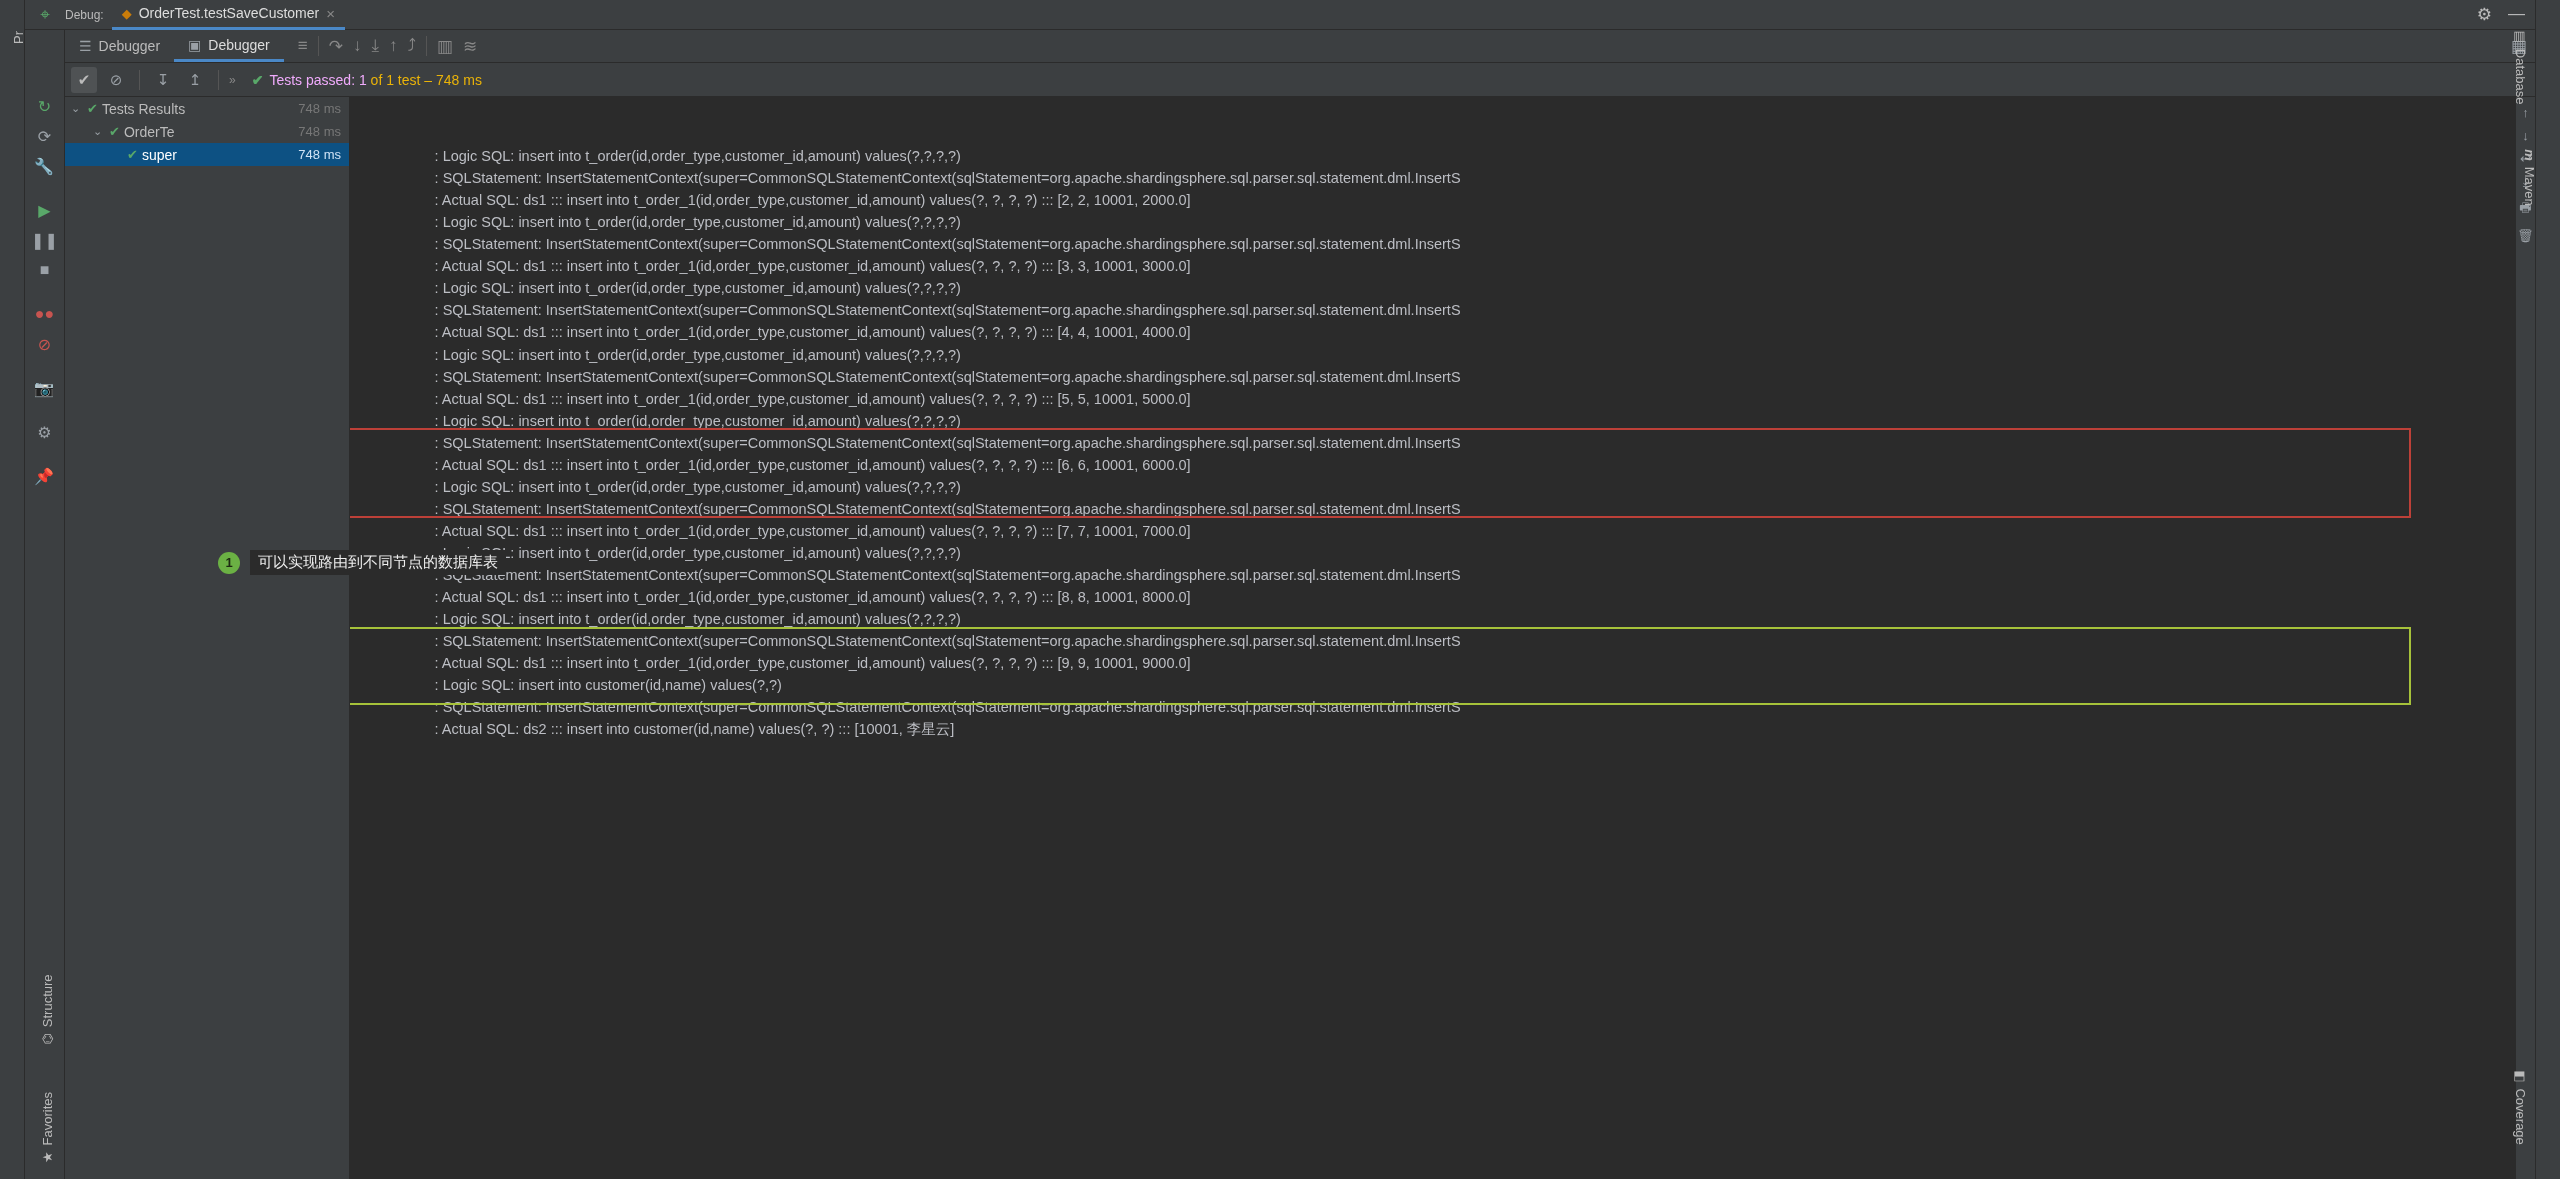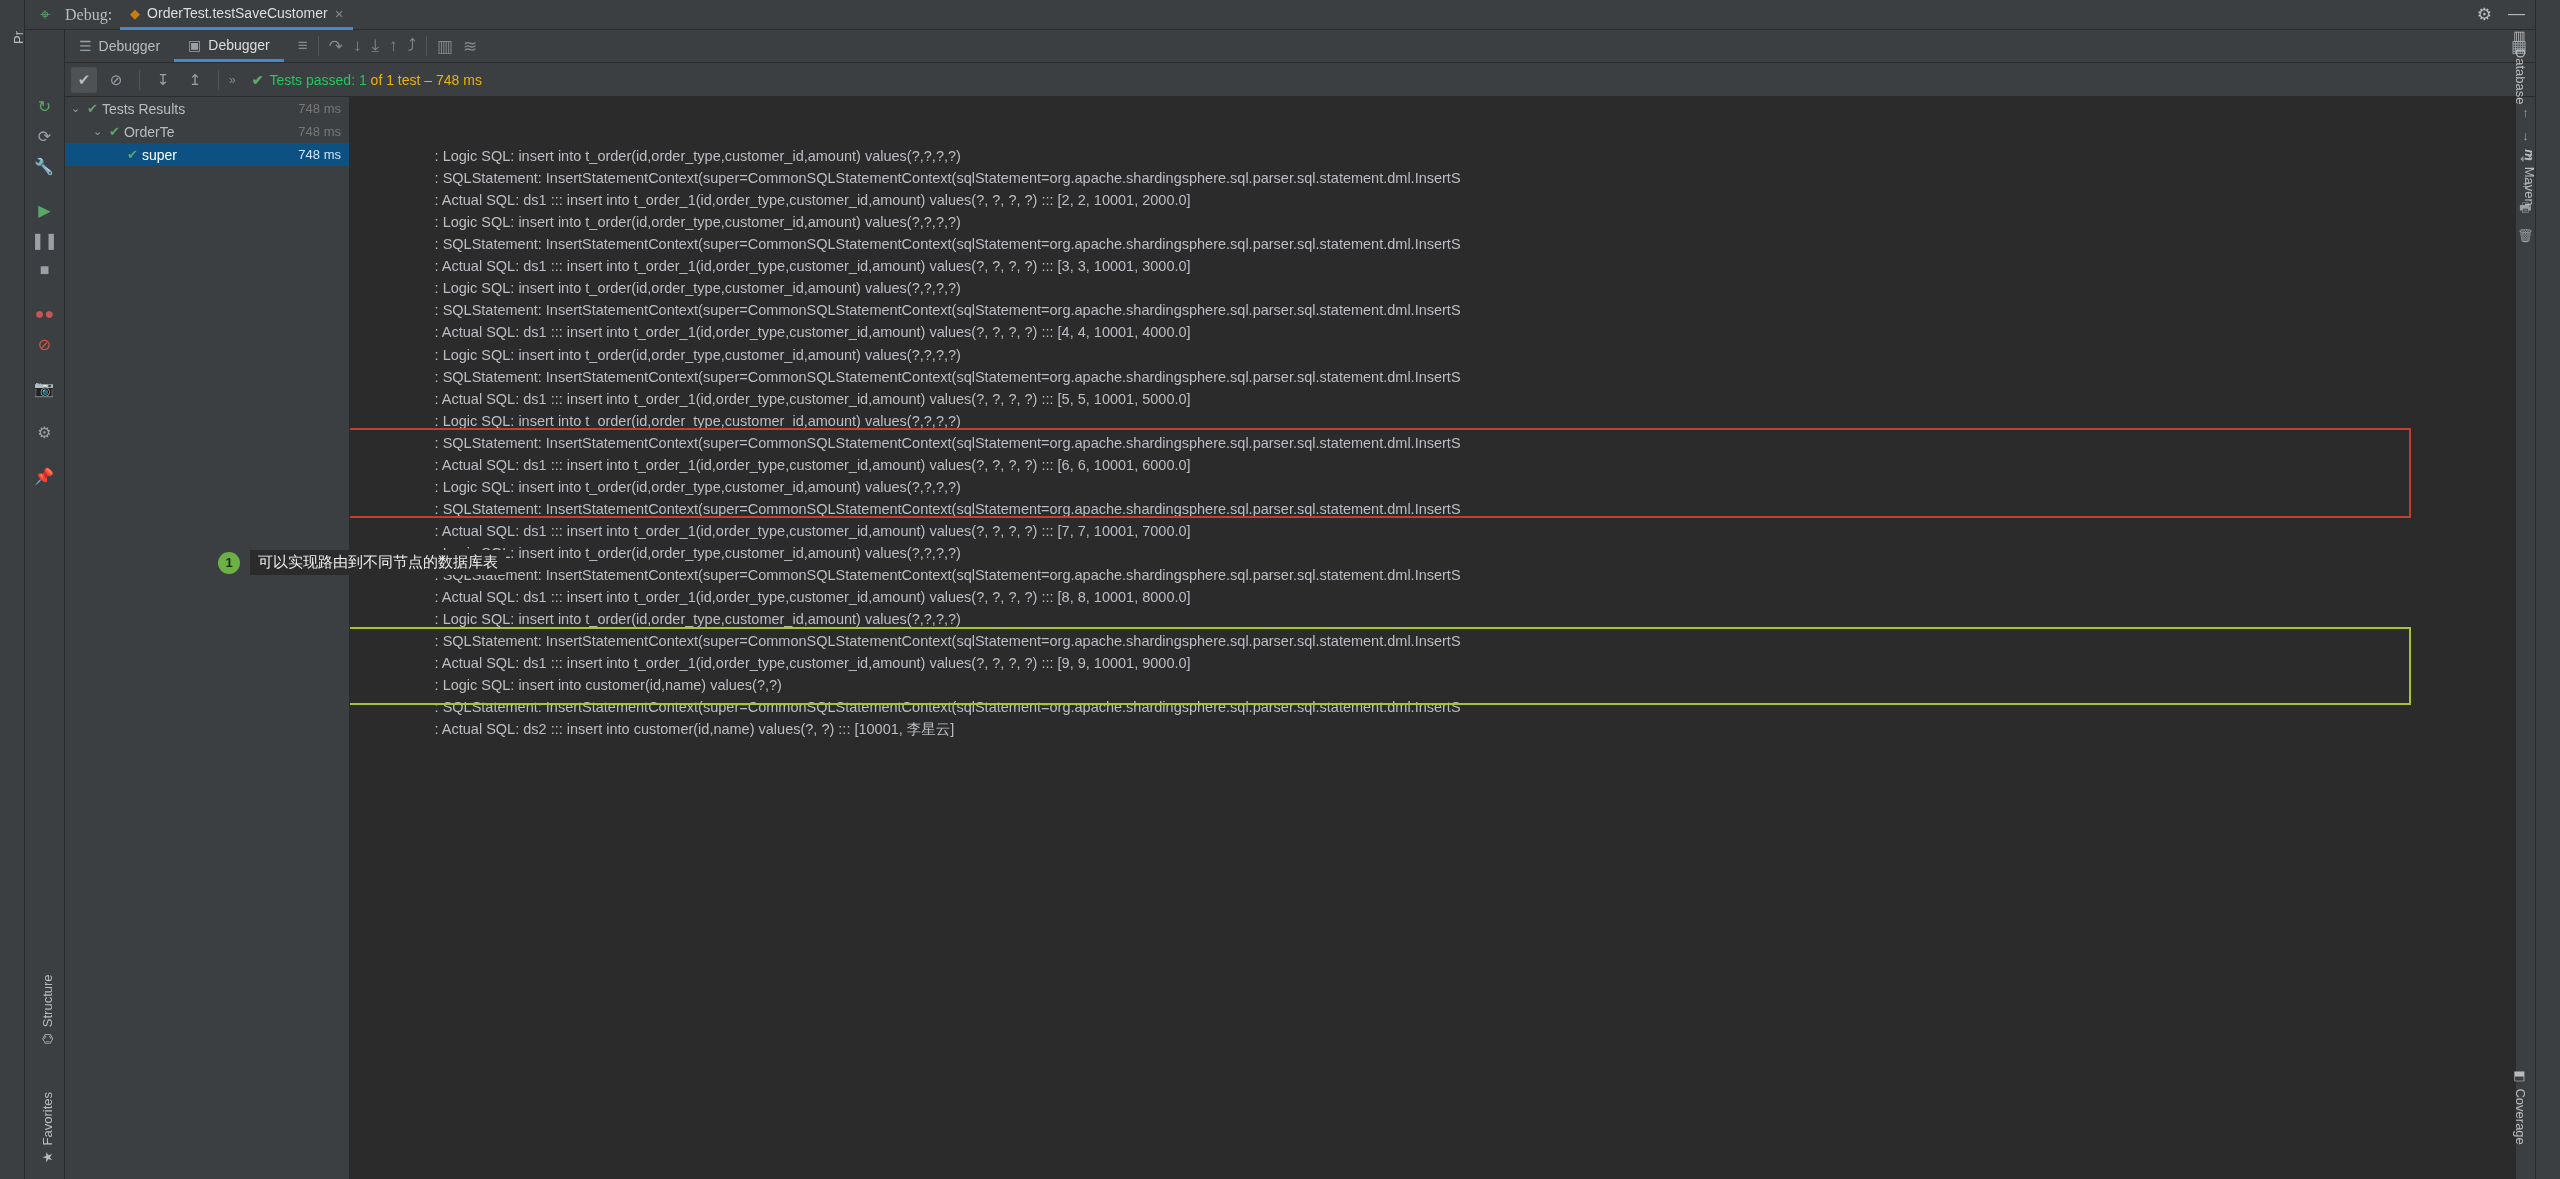--- a/index.html
+++ b/index.html
@@ -4,21 +4,21 @@
 <style>
 * { margin:0; padding:0; box-sizing:border-box; font-family:"Segoe UI",Arial,sans-serif; }
 body { background:#3c3f41; color:#bbb; overflow:hidden; width:2560px; height:1179px; position:relative; }
 .left-strip { position:absolute; left:0; top:0; width:25px; height:100%; background:#3c3f41; border-right:1px solid #2b2b2b; z-index:30; }
 .left-strip-item { position:absolute; left:12px; font-size:13px; color:#bbb; transform:rotate(-90deg); transform-origin:center; white-space:nowrap; display:flex; align-items:center; gap:6px; }
 .right-strip { position:absolute; right:0; top:0; width:25px; height:100%; background:#3c3f41; border-left:1px solid #2b2b2b; z-index:30; }
 .right-strip-item { position:absolute; right:2px; font-size:13px; color:#bbb; transform:rotate(90deg); transform-origin:center; white-space:nowrap; display:flex; align-items:center; gap:6px; }
 .header { position:absolute; top:0; left:25px; right:25px; height:30px; background:#3c3f41; border-bottom:1px solid #2b2b2b; display:flex; align-items:center; z-index:25; }
 .bug-icon-box { width:40px; height:30px; display:flex; align-items:center; justify-content:center; }
 .bug-icon { color:#59a869; font-size:17px; }
-.debug-label { font-size:16px; color:#bbb; padding-right:8px;font-family:Liberation Serif, serif; }
+.debug-label { font-size:12px; color:#bbb; padding-right:8px; }
 .run-tab { height:30px; display:flex; align-items:center; gap:7px; padding:0 10px; border-bottom:3px solid #4a88c7; background:#3c3f41; }
 .run-tab-icon { color:#c97c0a; font-size:13px; }
 .run-tab-text { font-size:14px; color:#ddd; }
 .close-x { color:#888; font-size:15px; cursor:pointer; }
 .header-right { margin-left:auto; display:flex; gap:16px; padding-right:10px; color:#bbb; font-size:17px; }
 .left-toolbar { position:absolute; left:25px; top:30px; width:40px; bottom:0; background:#3c3f41; border-right:1px solid #2b2b2b; display:flex; flex-direction:column; align-items:center; gap:6px; padding-top:64px; z-index:20; }
 .lt-icon { width:24px; height:24px; display:flex; align-items:center; justify-content:center; color:#9aa0a6; font-size:16px; }
 .lt-icon.green { color:#59a869; }
 .lt-icon.red { color:#c75450; }
 .lt-spacer { height:8px; }
@@ -30,21 +30,21 @@
 .tabs-toolbar .sep { width:1px; height:20px; background:#555; }
 .tabs-right { margin-left:auto; display:flex; align-items:center; gap:10px; padding-right:8px; color:#9aa0a6; font-size:17px; }
 .filter-row { position:absolute; left:65px; right:25px; top:63px; height:34px; background:#3c3f41; border-bottom:1px solid #2b2b2b; display:flex; align-items:center; gap:6px; padding-left:6px; z-index:17; }
 .fr-btn { width:26px; height:26px; display:flex; align-items:center; justify-content:center; color:#9aa0a6; font-size:15px; border-radius:3px; }
 .fr-btn.check { background:#4f5254; color:#bbb; }
 .fr-btn.ban { color:#9aa0a6; }
 .fr-sep { width:1px; height:20px; background:#555; margin:0 4px; }
 .fr-more { color:#888; font-size:12px; }
 .tests-passed { display:flex; align-items:center; gap:6px; font-size:14px; padding-left:10px; }
 .tests-passed .tick { color:#59a869; font-weight:bold; }
-.tests-passed .strong { color:#22c55e; }
+.tests-passed .strong { color:#f0abfc; }
 .tests-passed .dim { color:#eab308; }
 .tree-panel { position:absolute; left:65px; top:97px; width:285px; bottom:0; background:#3c3f41; border-right:1px solid #2b2b2b; z-index:15; font-size:14px; }
 .tree-row { display:flex; align-items:center; height:23px; padding-left:6px; gap:4px; color:#bbb; white-space:nowrap; }
 .tree-row.sel { background:#0d5183; color:#fff; }
 .tree-row .indent1 { width:18px; }
 .tree-row .indent2 { width:36px; }
 .tree-row .chev { color:#9aa0a6; font-size:11px; width:12px; }
 .tree-row .ok { color:#59a869; font-size:13px; }
 .tree-row .ms { margin-left:auto; color:#777; padding-right:8px; font-size:13px; }
 .tree-row.sel .ms { color:#d0e3f5; }

